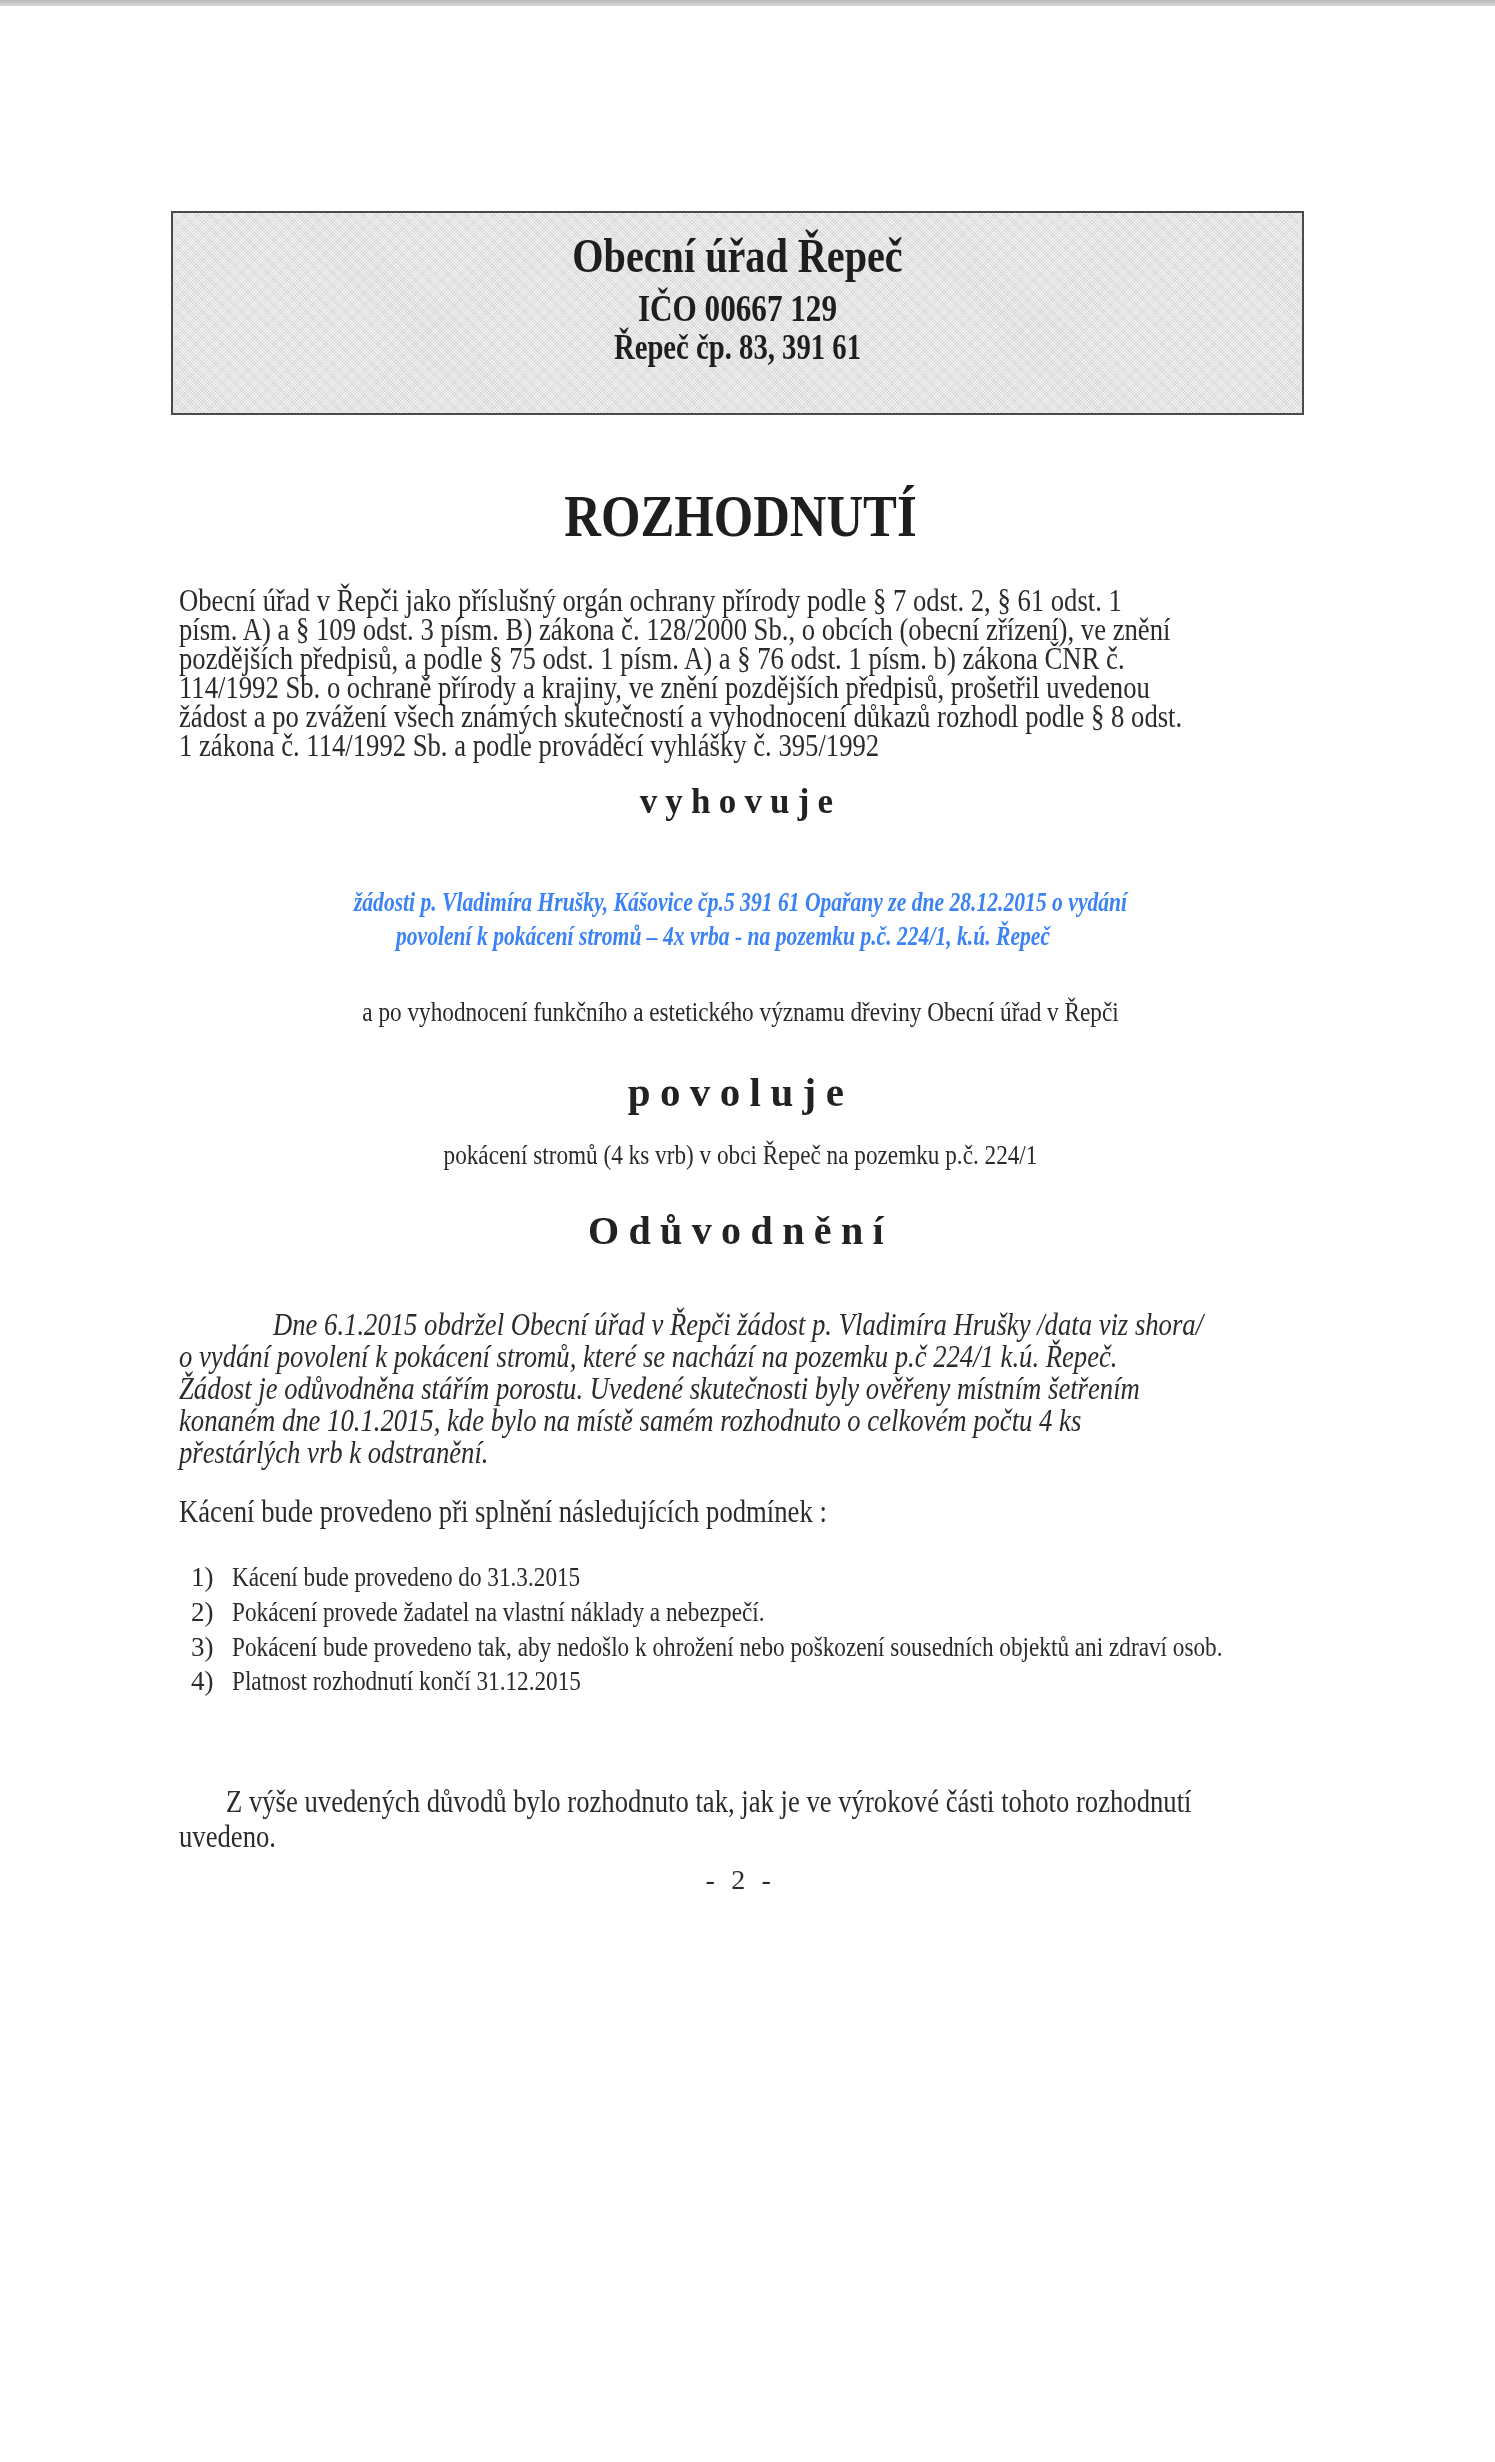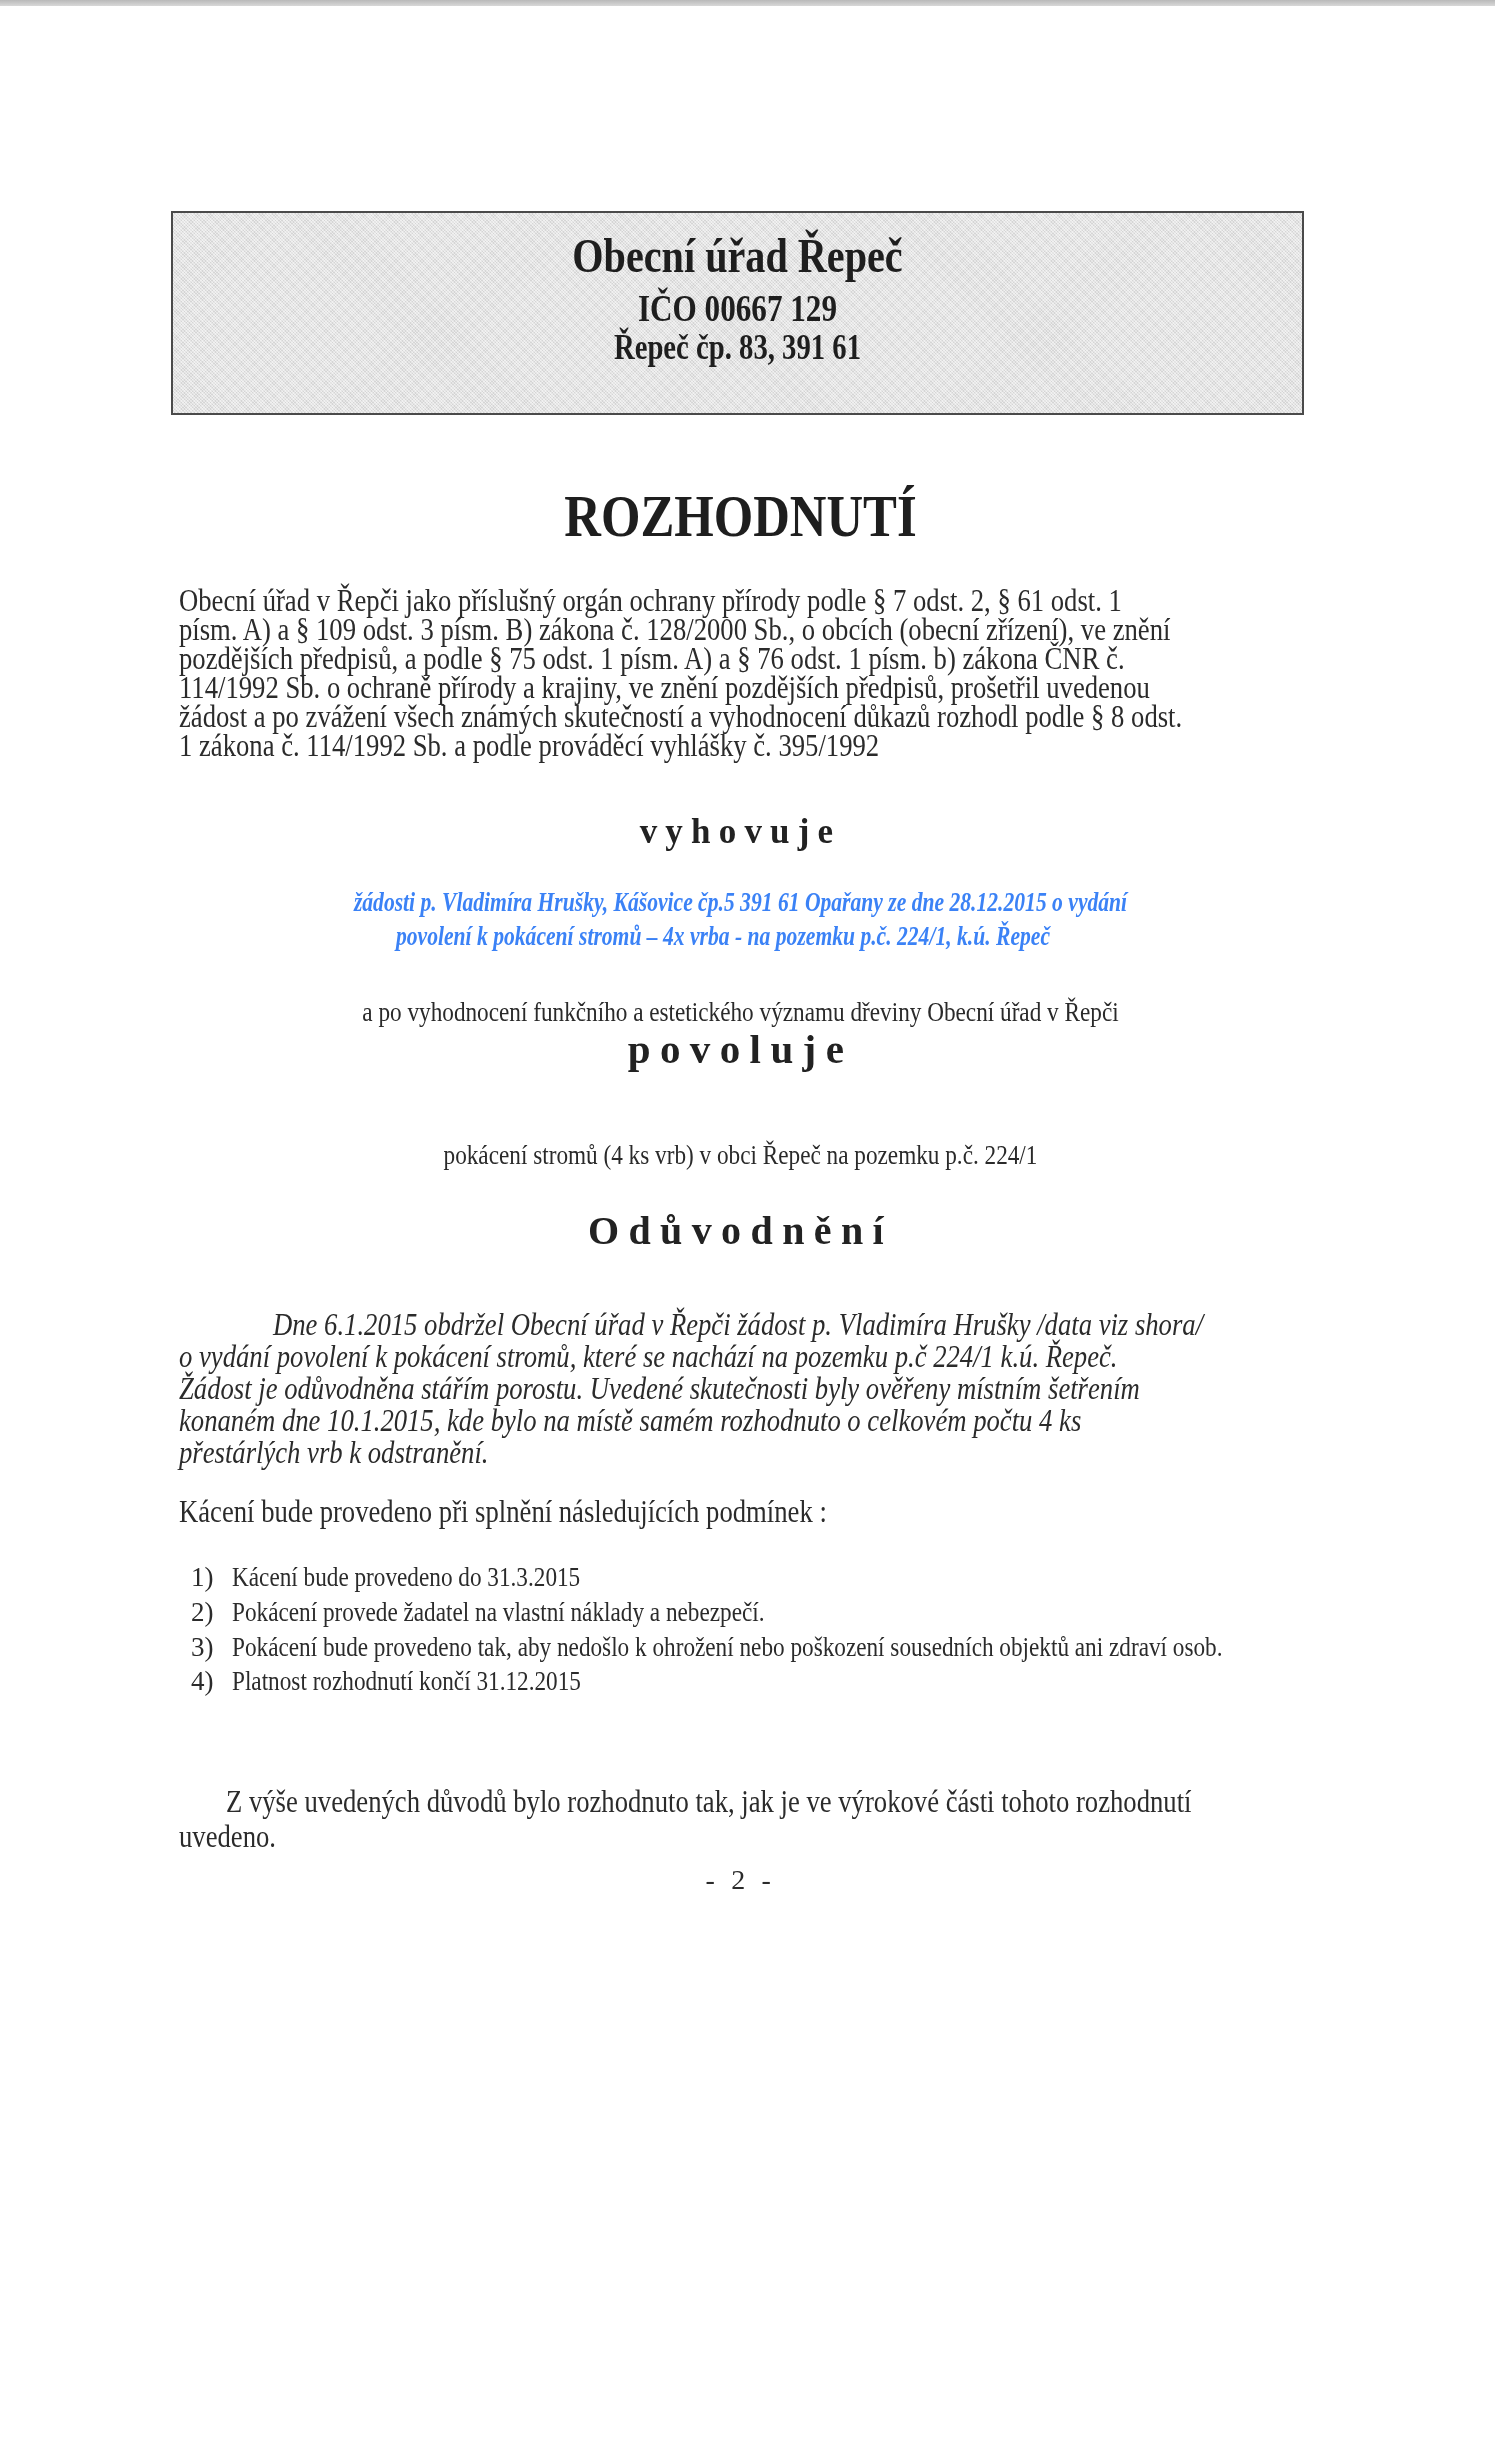--- a/index.html
+++ b/index.html
@@ -89,22 +89,22 @@
     white-space: nowrap;
     transform-origin: left center;
     transform: scaleX(0.86);
   }
   .spaced-heading {
     font-size: 35px;
     font-weight: bold;
     letter-spacing: 8.2px;
     color: #222;
   }
-  .h-vyhovuje { top: 812px; }
-  .h-povoluje { top: 1025px; font-size: 41px; letter-spacing: 9.4px; }
+  .h-vyhovuje { top: 782px; }
+  .h-povoluje { top: 1068px; font-size: 41px; letter-spacing: 9.4px; }
   .h-oduvodneni { top: 1207px; font-size: 40px; letter-spacing: 9.4px; }
   .italic-req {
     font-style: italic;
     font-weight: bold;
     font-size: 27px;
     color: #3b82f6;
   }
   .italic-req .ln {
     display: block;
     white-space: nowrap;

